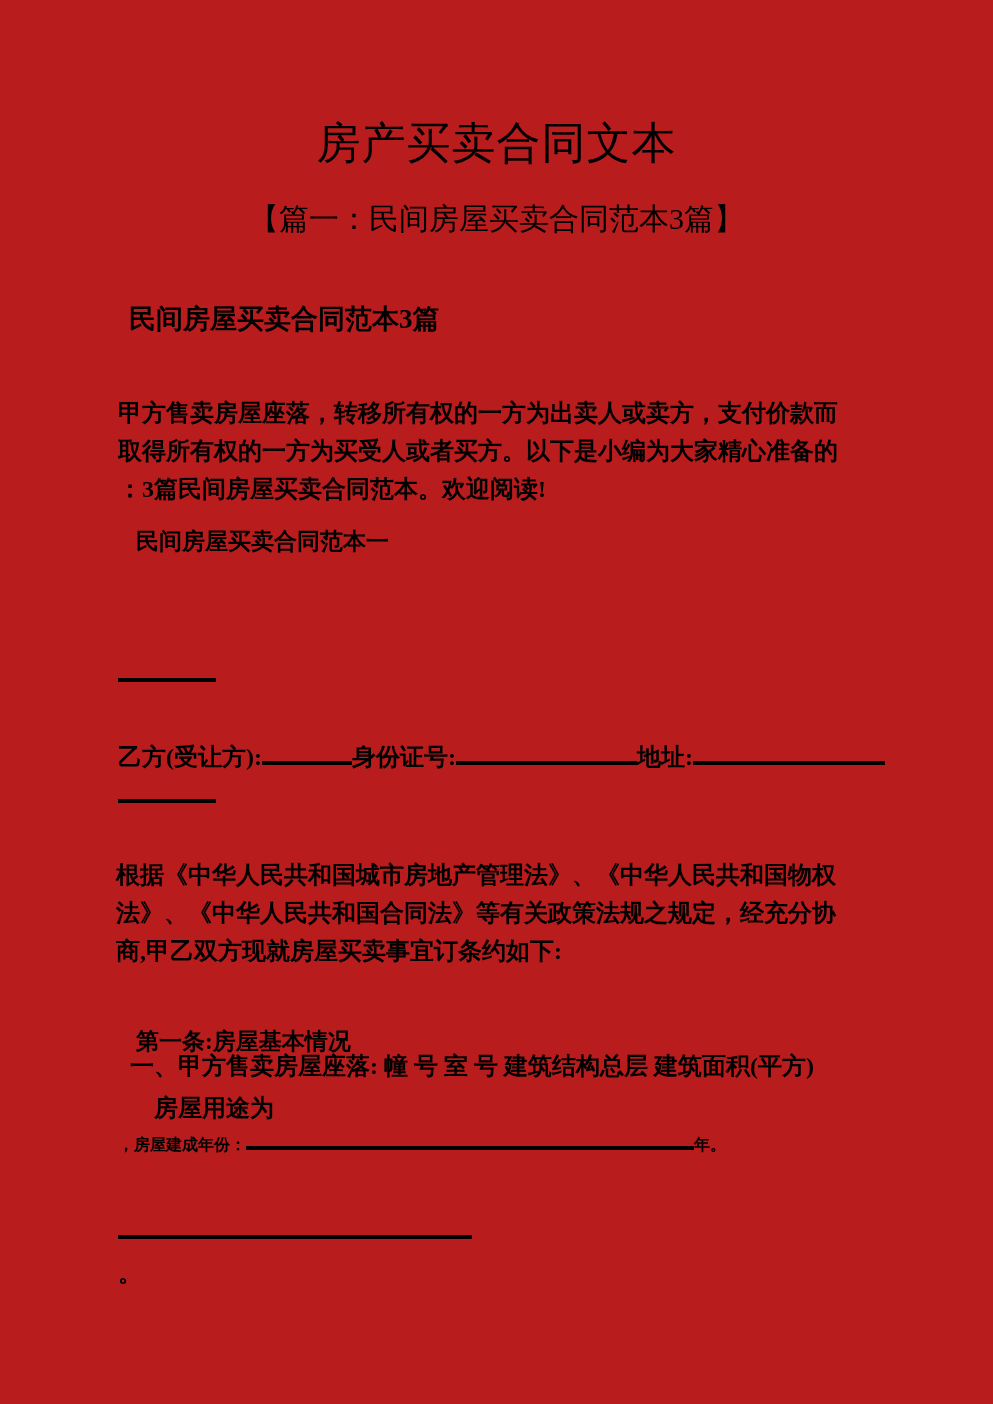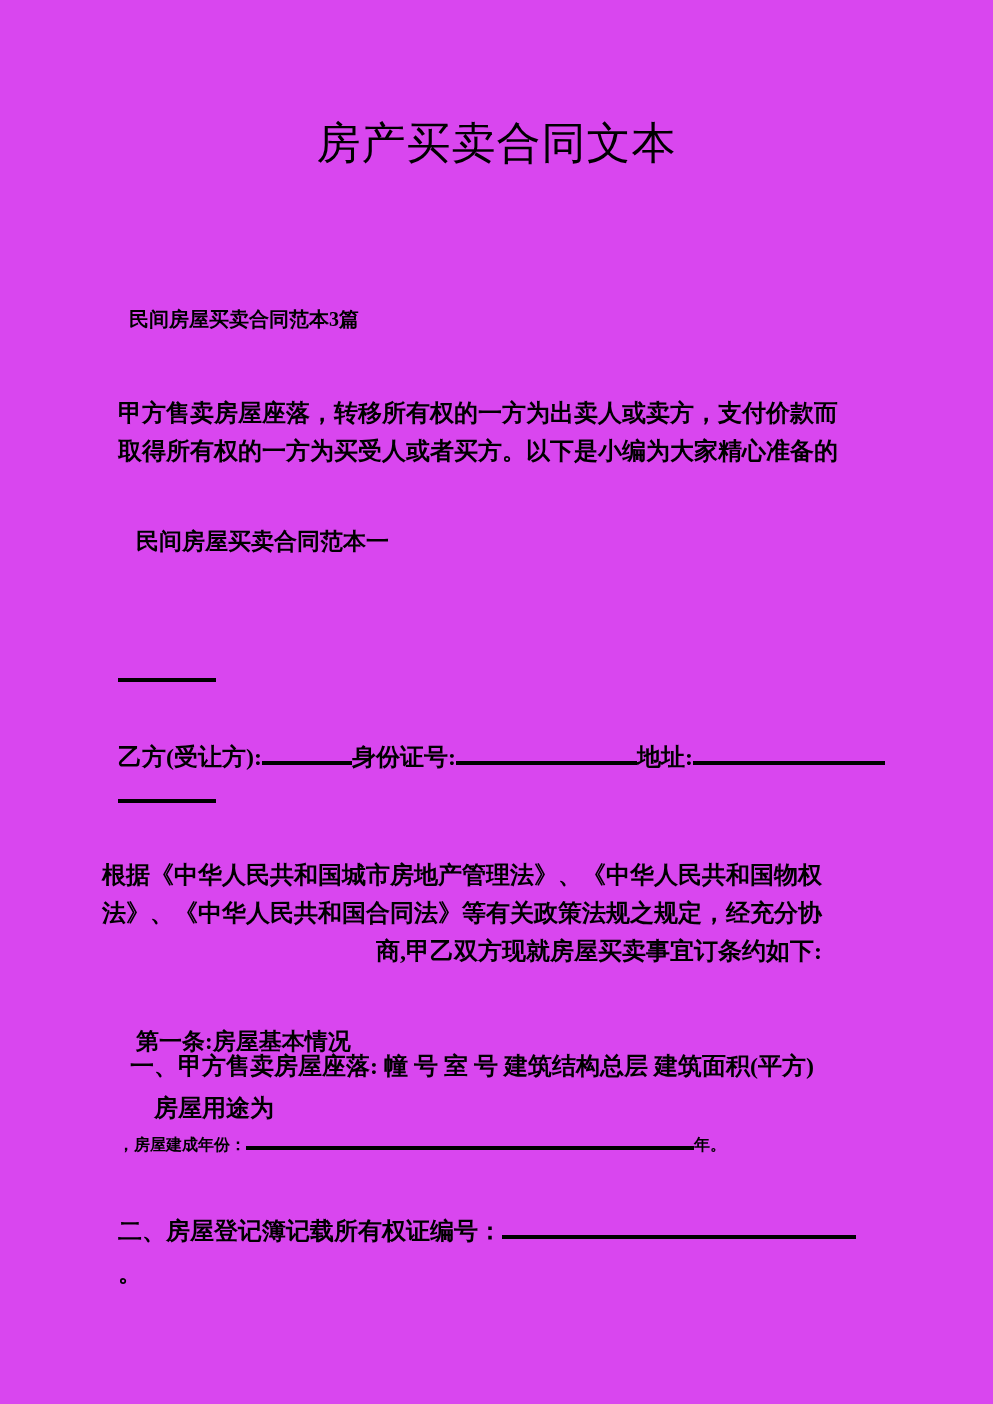--- a/index.html
+++ b/index.html
@@ -4,50 +4,50 @@
 <style>
   html, body { margin: 0; padding: 0; }
   body {
     width: 993px; height: 1404px;
     background: #ffffff;
     color: #000000;
     font-family: "Liberation Serif", "DejaVu Serif", serif;
     position: relative;
     overflow: hidden;
   }
-  .page { position: absolute; inset: 0; background: #d946ef; font-family: Liberation Serif, serif; }
+  .page { position: absolute; inset: 0; background: #b91c1c; font-family: Liberation Serif, serif; }
 
   .abs { position: absolute; white-space: nowrap; }
 
   .title {
     left: 0; width: 100%; top: 118px;
     text-align: center;
     font-size: 44px; font-weight: 400;
     letter-spacing: 1px;
     line-height: 52px;
   }
   .subtitle {
     left: 0; width: 100%; top: 199px;
     text-align: center;
     font-size: 30px; font-weight: 400;
     line-height: 40px;
   }
 
   .bold { font-weight: 700; }
 
-  .h-fanben   { left: 129px; top: 304px; font-size: 20px; line-height: 30px; }
+  .h-fanben   { left: 129px; top: 304px; font-size: 27px; line-height: 30px; }
   .intro      { left: 118px; top: 394px; font-size: 24px; line-height: 38px; }
   .h-fanben1  { left: 136px; top: 527px; font-size: 23px; line-height: 30px; }
 
   .party-a      { left: 118px; top: 618px; font-size: 24px; line-height: 32px; }
   .party-a-cont { left: 118px; top: 660px; font-size: 24px; line-height: 28px; }
   .party-b      { left: 118px; top: 741px; font-size: 24px; line-height: 32px; }
   .party-b-cont { left: 118px; top: 781px; font-size: 24px; line-height: 28px; }
 
-  .legal      { left: 102px; top: 856px; font-size: 24px; line-height: 38px; text-align: right; }
+  .legal      { left: 116px; top: 856px; font-size: 24px; line-height: 38px; }
   .h-article1 { left: 136px; top: 992px; font-size: 23px; line-height: 30px; margin-top: 35px; }
 
   .item1-l1 { left: 130px; top: 1050px; font-size: 24px; line-height: 32px; }
   .item1-l2 { left: 118px; top: 1092px; font-size: 24px; line-height: 32px; margin-left: 36px; }
   .year-line{ left: 118px; top: 1130px; font-size: 16px; line-height: 30px; }
   .item2    { left: 118px; top: 1216px; font-size: 24px; line-height: 30px; }
   .period   { left: 118px; top: 1258px; font-size: 24px; line-height: 30px; }
 
   .pline { white-space: nowrap; }
 
@@ -65,26 +65,28 @@
   .w-year   { width: 448px; }
   .w-cert   { width: 354px; }
 </style>
 </head>
 <body>
 
 <div class="page">
 
   <div class="abs title">房产买卖合同文本</div>
 
+  <div class="abs subtitle">【篇一：民间房屋买卖合同范本3篇】</div>
 
   <div class="abs h-fanben bold">民间房屋买卖合同范本3篇</div>
 
   <div class="abs intro bold">
     <div class="pline">甲方售卖房屋座落，转移所有权的一方为出卖人或卖方，支付价款而</div>
     <div class="pline">取得所有权的一方为买受人或者买方。以下是小编为大家精心准备的</div>
+    <div class="pline">：3篇民间房屋买卖合同范本。欢迎阅读!</div>
   </div>
 
   <div class="abs h-fanben1 bold">民间房屋买卖合同范本一</div>
 
   <div class="abs party-a-cont">
     <span class="blank w-cont"></span>
   </div>
 
   <div class="abs party-b bold">
     <span>乙方(受让方):</span><span class="blank w-a-name"></span><span>身份证号:</span><span class="blank w-a-id"></span><span>地址:</span><span class="blank w-a-addr"></span>
@@ -102,18 +104,18 @@
   <div class="abs h-article1 bold">第一条:房屋基本情况</div>
 
   <div class="abs item1-l1 bold">一、甲方售卖房屋座落: 幢 号 室 号 建筑结构总层 建筑面积(平方)</div>
   <div class="abs item1-l2 bold">房屋用途为</div>
 
   <div class="abs year-line bold">
     <span>，房屋建成年份：</span><span class="blank w-year"></span><span>年。</span>
   </div>
 
   <div class="abs item2 bold">
-    <span>二、房屋登记簿记载所有权证编号：</span><span class="blank w-cert"></span>
+    <span class="blank w-cert"></span>
   </div>
 
   <div class="abs period bold">。</div>
 
 </div>
 
 </body></html>

